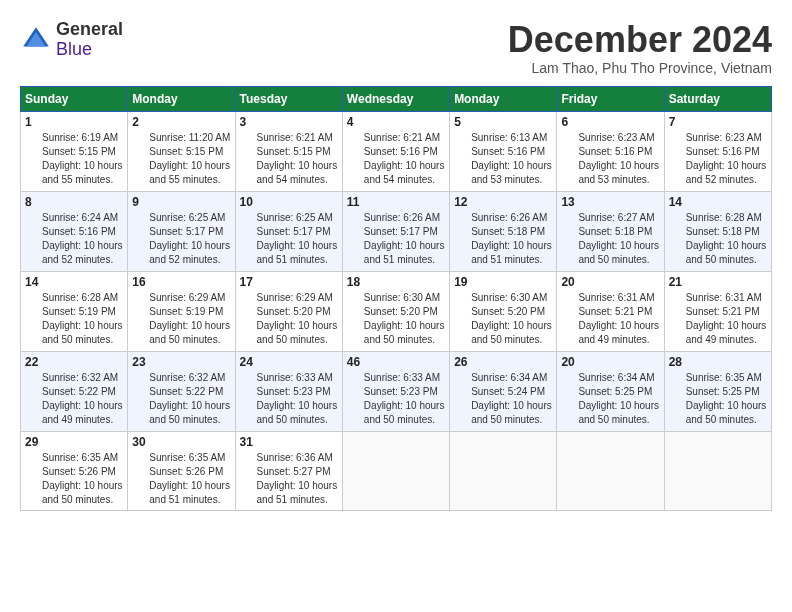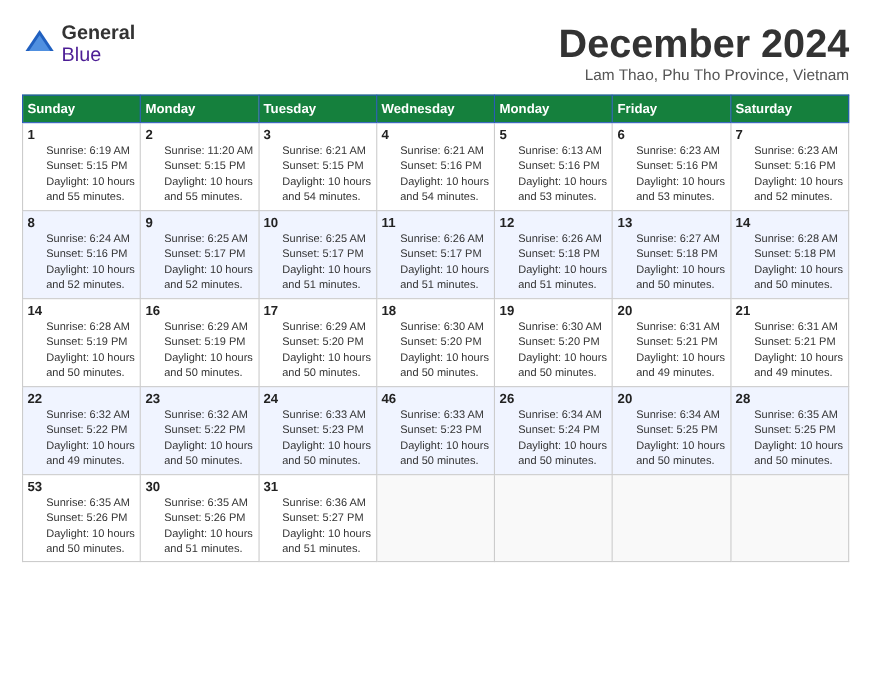--- a/index.html
+++ b/index.html
@@ -357,21 +357,21 @@
           <span class="day-num">28</span>
         <div class="day-info">
           <span>Sunrise: 6:35 AM</span><br>
           <span>Sunset: 5:25 PM</span><br>
           <span>Daylight: 10 hours and 50 minutes.</span>
         </div>
         </td>
       </tr>
       <tr class="last-row">
         <td>
-          <span class="day-num">53</span>
+          <span class="day-num">29</span>
         <div class="day-info">
           <span>Sunrise: 6:35 AM</span><br>
           <span>Sunset: 5:26 PM</span><br>
           <span>Daylight: 10 hours and 50 minutes.</span>
         </div>
         </td>
         <td>
           <span class="day-num">30</span>
         <div class="day-info">
           <span>Sunrise: 6:35 AM</span><br>

